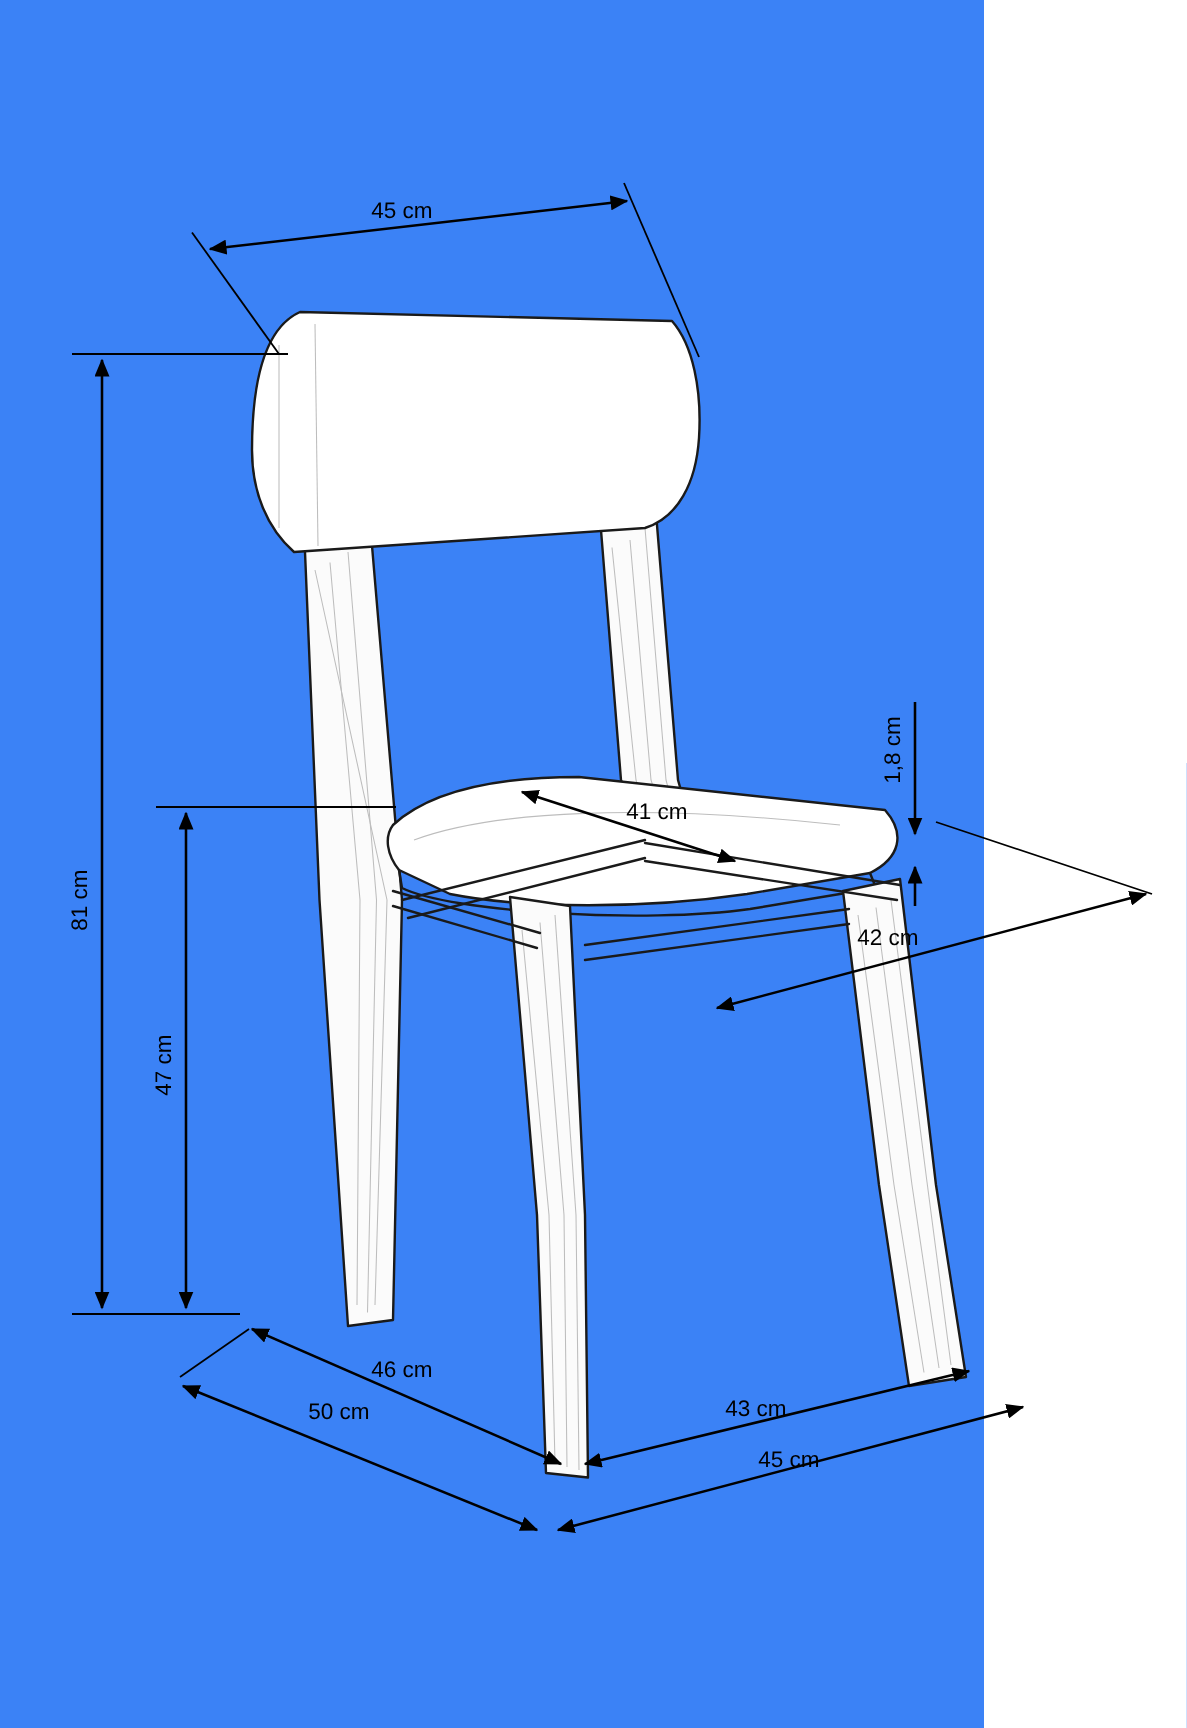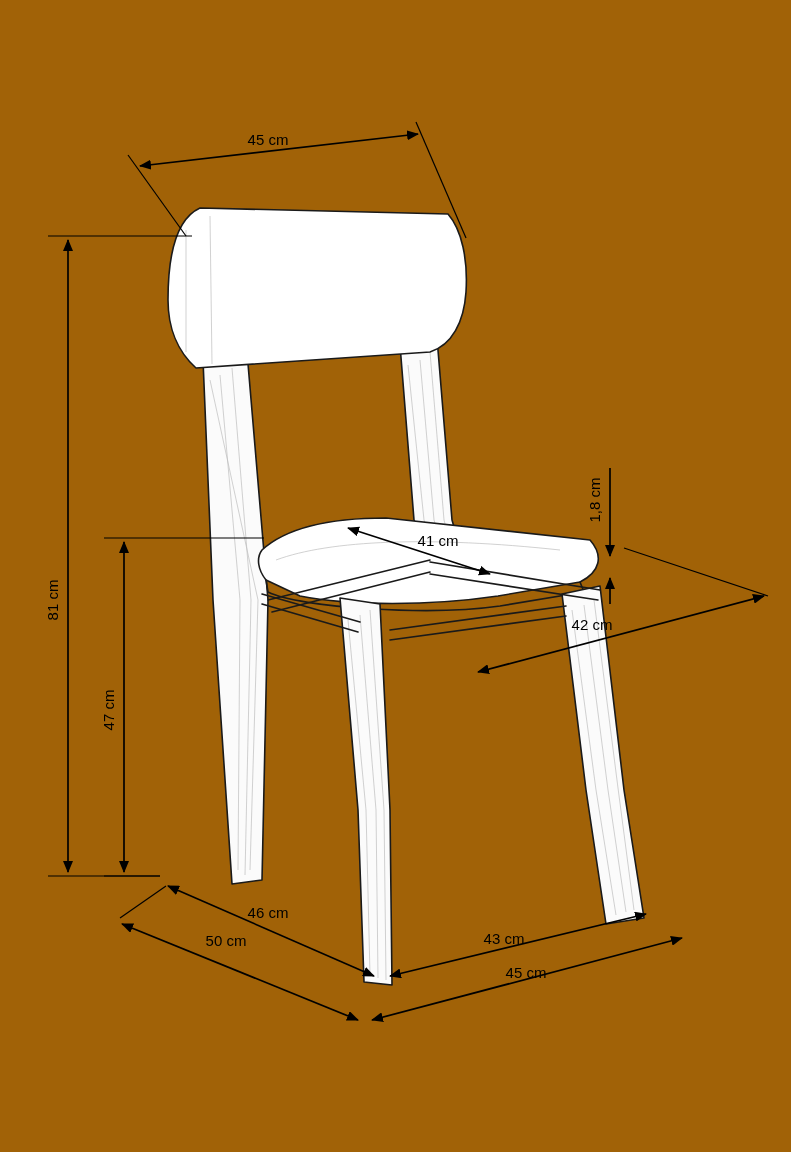--- a/index.html
+++ b/index.html
@@ -8,23 +8,23 @@
     background: #ffffff;
   }
   body {
     width: 791px;
     height: 1152px;
     font-family: "Liberation Sans", sans-serif;
     overflow: hidden;
   }
   .diagram-wrap {
     position: relative;
-    width: 791px;
+    width: 656px;
     height: 1152px;
-    background: #a16207;
+    background: #3b82f6;
   }
   svg.diagram {
     display: block;
     width: 791px;
     height: 1152px;
   }
   .chair-line {
     fill: none;
     stroke: #1a1a1a;
     stroke-width: 1.6;

